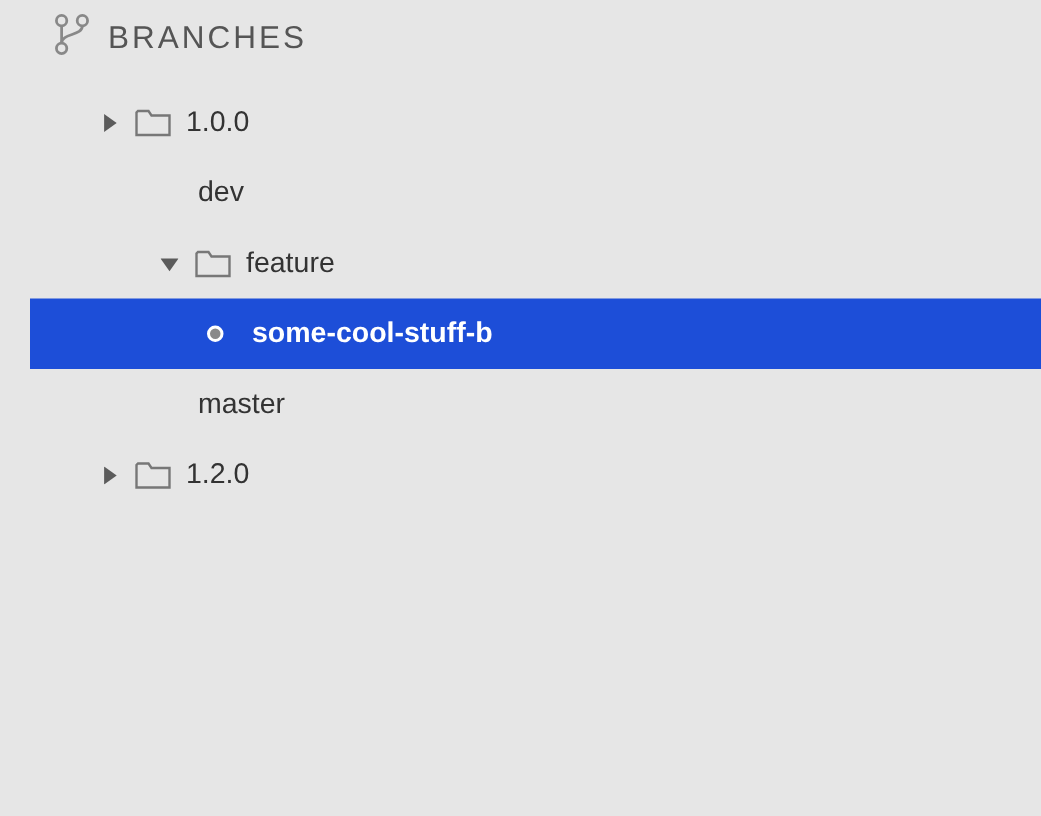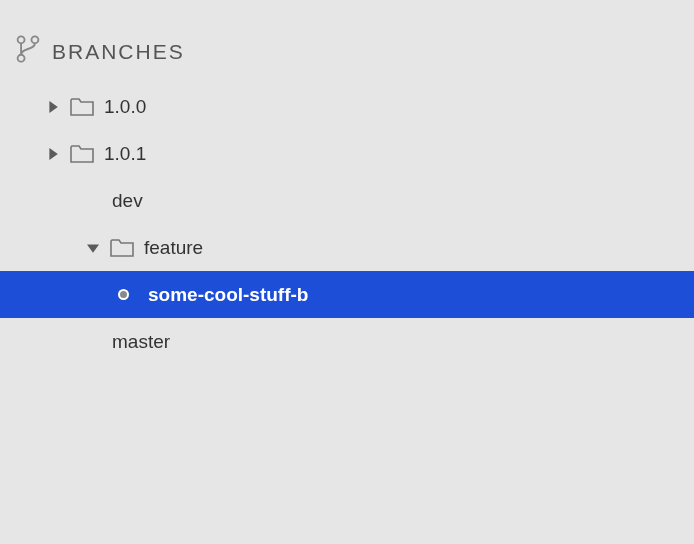--- a/index.html
+++ b/index.html
@@ -5,21 +5,21 @@
     * { margin: 0; padding: 0; box-sizing: border-box; }
     body {
       width: 694px;
       height: 544px;
       background: #e6e6e6;
       font-family: -apple-system, BlinkMacSystemFont, "Helvetica Neue", Arial, sans-serif;
       font-size: 19px;
       color: #333;
       overflow: hidden;
     }
-    .container { padding-top: 26px; }
+    .container { padding-top: 0; margin-left: 20px; }
     .header {
       display: flex;
       align-items: center;
       padding: 8px 14px 14px 14px;
       gap: 10px;
     }
     .header-icon { flex-shrink: 0; }
     .header-title {
       text-transform: uppercase;
       letter-spacing: 2px;
@@ -93,33 +93,20 @@
         </svg>
     </span>
     <span class="folder">
       <svg width="24" height="20" viewBox="0 0 24 20" fill="none" stroke="#777" stroke-width="1.6">
           <path d="M1 3 L1 18 L23 18 L23 5 L11 5 L9 2 L2 2 Z"></path>
         </svg>
     </span>
     <span class="label">1.0.0</span>
   </div>
 
-  <div class="row indent-1">
-    <span class="triangle">
-      <svg width="12" height="12" viewBox="0 0 10 10">
-          <path d="M2 0 L9 5 L2 10 Z" fill="#5b5b5b"></path>
-        </svg>
-    </span>
-    <span class="folder">
-      <svg width="24" height="20" viewBox="0 0 24 20" fill="none" stroke="#777" stroke-width="1.6">
-          <path d="M1 3 L1 18 L23 18 L23 5 L11 5 L9 2 L2 2 Z"></path>
-        </svg>
-    </span>
-    <span class="label">1.0.1</span>
-  </div>
 
 
   <div class="row indent-2">
     <span class="spacer-tri"></span>
     <span class="label">dev</span>
   </div>
 
   <div class="row indent-2">
     <span class="triangle">
       <svg width="12" height="12" viewBox="0 0 10 10">
@@ -140,13 +127,26 @@
     <span class="dot"></span>
     <span class="label">some-cool-stuff-b</span>
   </div>
 
 
   <div class="row indent-2">
     <span class="spacer-tri"></span>
     <span class="label">master</span>
   </div>
 
+  <div class="row indent-1">
+    <span class="triangle">
+      <svg width="12" height="12" viewBox="0 0 10 10">
+          <path d="M2 0 L9 5 L2 10 Z" fill="#5b5b5b"></path>
+        </svg>
+    </span>
+    <span class="folder">
+      <svg width="24" height="20" viewBox="0 0 24 20" fill="none" stroke="#777" stroke-width="1.6">
+          <path d="M1 3 L1 18 L23 18 L23 5 L11 5 L9 2 L2 2 Z"></path>
+        </svg>
+    </span>
+    <span class="label">1.2.0</span>
+  </div>
 </div>
 
 </body></html>

